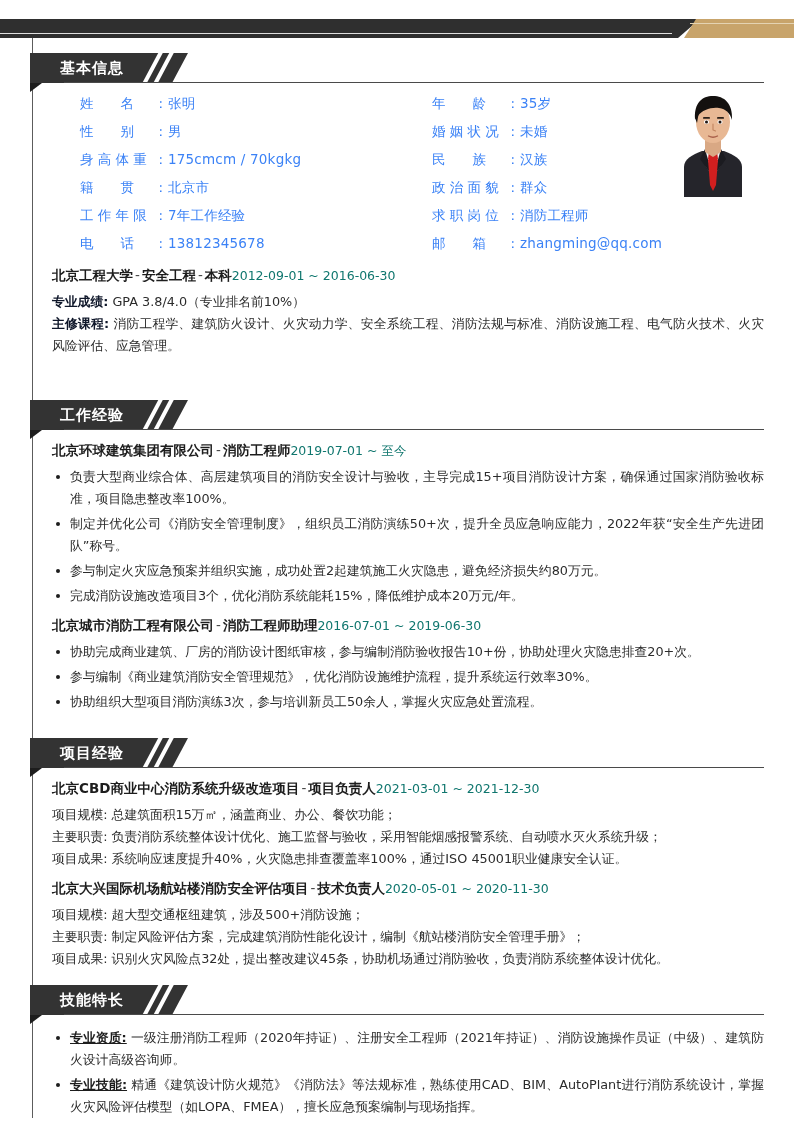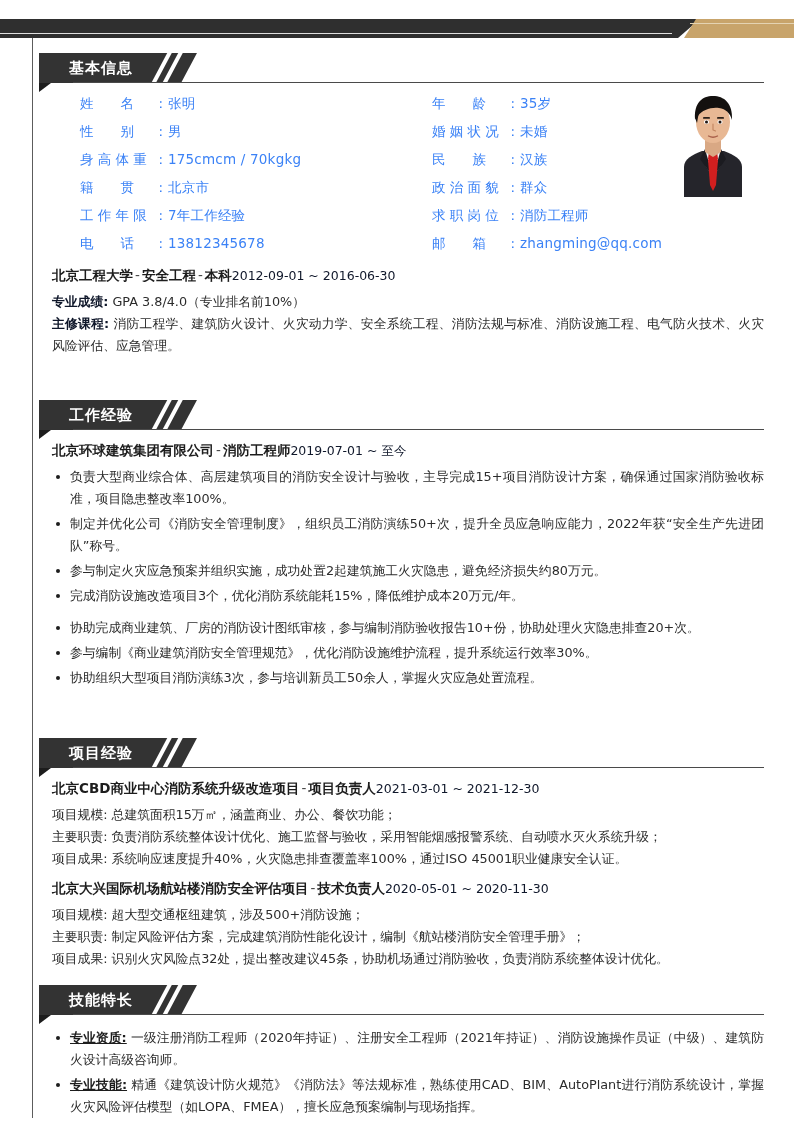--- a/index.html
+++ b/index.html
@@ -60,21 +60,21 @@
     width: 1px; height: 1080px;
     background: #5c5c5c;
   }
 
   
   .section { position: absolute; left: 0; width: 794px; }
 
   .sec-head {
     position: relative;
     height: 30px;
-    margin-left: 39px;
+    margin-left: 30px;
   }
   .sec-badge {
     position: absolute;
     left: 0; top: 0;
     height: 30px;
     background: #333333;
     color: #ffffff;
     font-size: 15px;
     font-weight: bold;
     letter-spacing: 1px;
@@ -167,21 +167,21 @@
     margin-bottom: 6px;
   }
   .entry-title {
     font-size: 13.5px;
     font-weight: bold;
     color: #1d1d1d;
   }
   .entry-title .sep { font-weight: normal; color: #4a4a4a; padding: 0 2px; }
   .entry-date {
     font-size: 12.5px;
-    color: #0f172a;
+    color: #0f766e;
     white-space: nowrap;
   }
 
   .kv-line {
     font-size: 12.8px;
     line-height: 22px;
     color: #2b2b2b;
   }
 
   ul.bullets { list-style: none; margin: 0; padding: 0; }
@@ -380,20 +380,26 @@
         </div>
         <ul class="bullets">
           <li>负责大型商业综合体、高层建筑项目的消防安全设计与验收，主导完成15+项目消防设计方案，确保通过国家消防验收标准，项目隐患整改率100%。</li>
           <li>制定并优化公司《消防安全管理制度》，组织员工消防演练50+次，提升全员应急响应能力，2022年获“安全生产先进团队”称号。</li>
           <li>参与制定火灾应急预案并组织实施，成功处置2起建筑施工火灾隐患，避免经济损失约80万元。</li>
           <li>完成消防设施改造项目3个，优化消防系统能耗15%，降低维护成本20万元/年。</li>
         </ul>
       </div>
 
       <div class="entry" style="margin-top:10px;">
+        <div class="entry-head">
+          <div class="entry-title">
+            <span>北京城市消防工程有限公司</span><span class="sep">-</span><span>消防工程师助理</span>
+          </div>
+          <div class="entry-date">2016-07-01 ~ 2019-06-30</div>
+        </div>
         <ul class="bullets">
           <li>协助完成商业建筑、厂房的消防设计图纸审核，参与编制消防验收报告10+份，协助处理火灾隐患排查20+次。</li>
           <li>参与编制《商业建筑消防安全管理规范》，优化消防设施维护流程，提升系统运行效率30%。</li>
           <li>协助组织大型项目消防演练3次，参与培训新员工50余人，掌握火灾应急处置流程。</li>
         </ul>
       </div>
 
     </div>
   </div>
 

